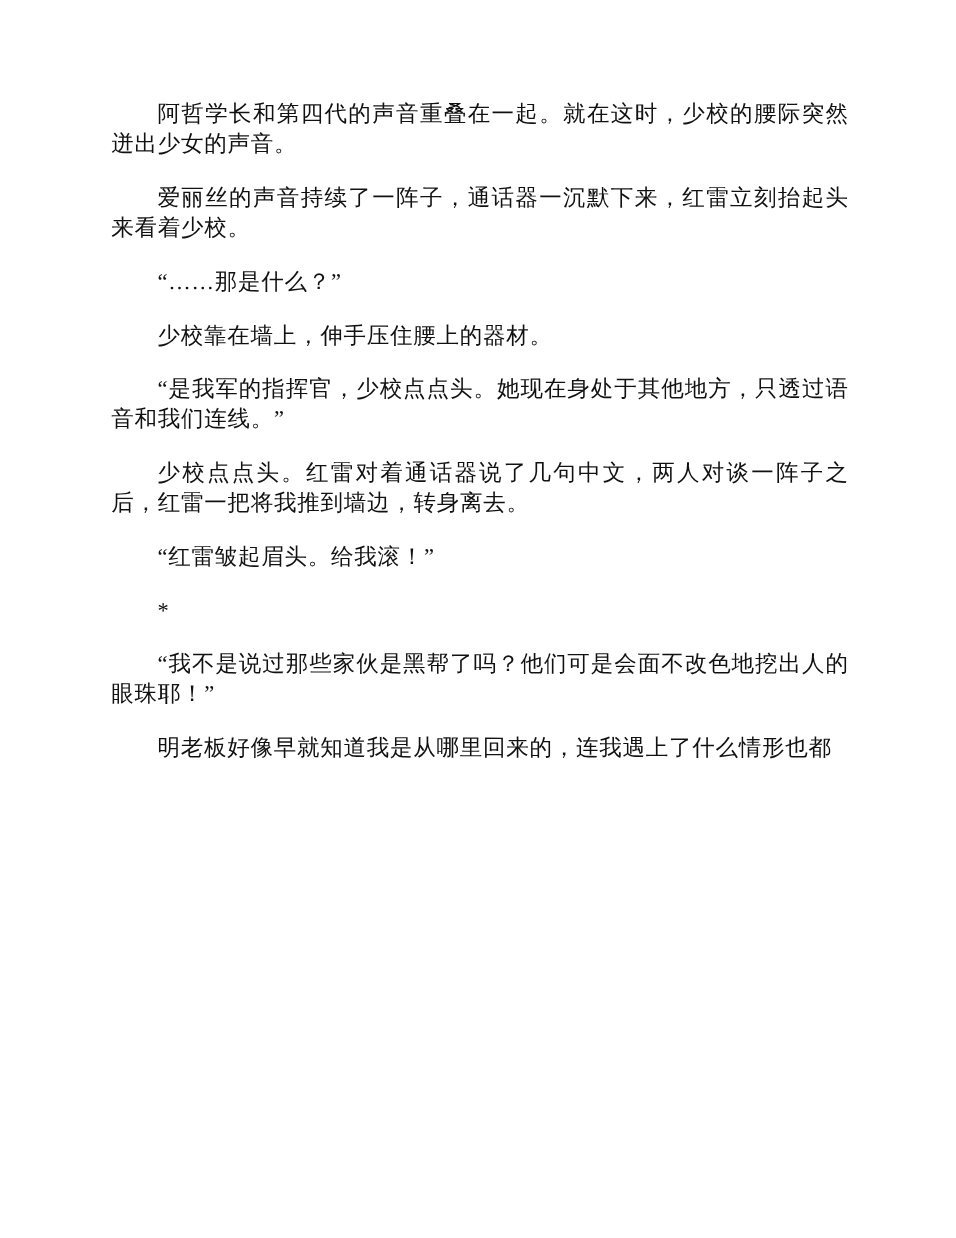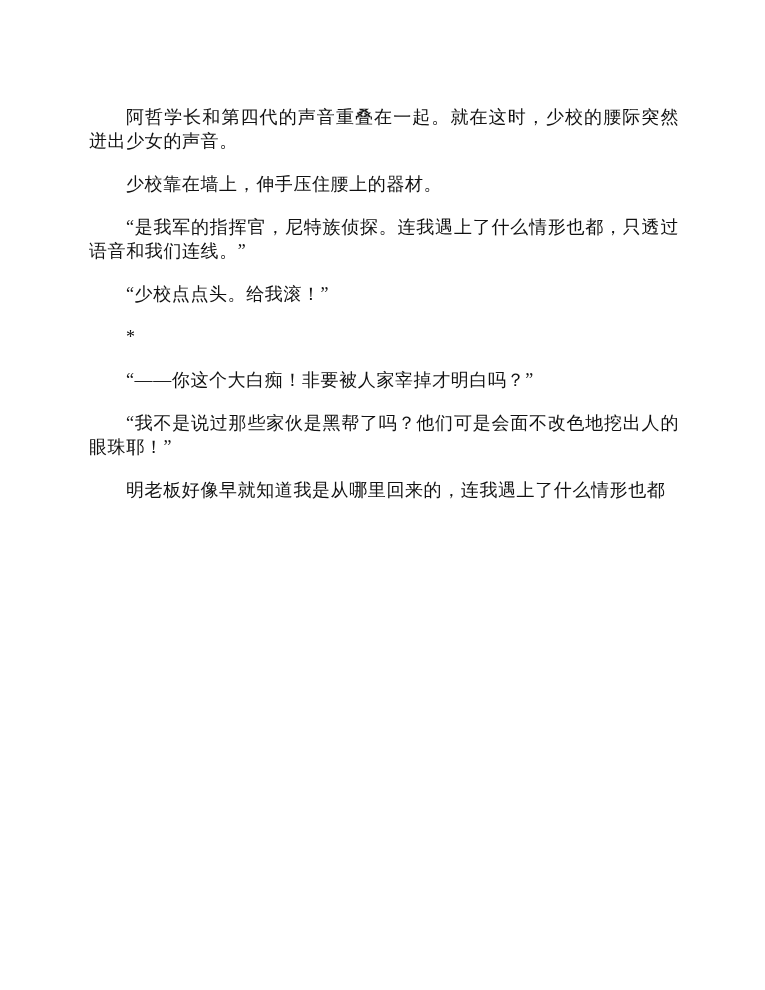--- a/index.html
+++ b/index.html
@@ -11,37 +11,39 @@
       width: 765px;
       height: 990px;
       position: relative;
       overflow: hidden;
       font-family: "Liberation Serif", "DejaVu Serif", serif;
       color: #111111;
     }
     .page {
       position: absolute;
       left: 89px;
-      top: 105px;
+      top: 79px;
       width: 590px;
     }
     .para {
       font-size: 18px;
       line-height: 24px;
       margin: 0 0 19px 0;
       text-indent: 37px;
       letter-spacing: 0.6px;
       text-align: justify;
     }
   </style>
 </head>
 <body>
 
 <div class="page">
   <p class="para">阿哲学长和第四代的声音重叠在一起。就在这时，少校的腰际突然迸出少女的声音。</p>
+  <p class="para">爱丽丝的声音持续了一阵子，通话器一沉默下来，红雷立刻抬起头来看着少校。</p>
+  <p class="para">“……那是什么？”</p>
   <p class="para">少校靠在墙上，伸手压住腰上的器材。</p>
-  <p class="para">“是我军的指挥官，尼特族侦探。连我遇上了什么情形也都，只透过语音和我们连线。”</p>
-  <p class="para">“少校点点头。给我滚！”</p>
+  <p class="para">“是我军的指挥官，少校点点头。她现在身处于其他地方，只透过语音和我们连线。”</p>
+  <p class="para">少校点点头。红雷对着通话器说了几句中文，两人对谈一阵子之后，红雷一把将我推到墙边，转身离去。</p>
+  <p class="para">“红雷皱起眉头。给我滚！”</p>
   <p class="para">*</p>
-  <p class="para">“——你这个大白痴！非要被人家宰掉才明白吗？”</p>
   <p class="para">“我不是说过那些家伙是黑帮了吗？他们可是会面不改色地挖出人的眼珠耶！”</p>
   <p class="para">明老板好像早就知道我是从哪里回来的，连我遇上了什么情形也都</p>
 </div>
 
 </body></html>

